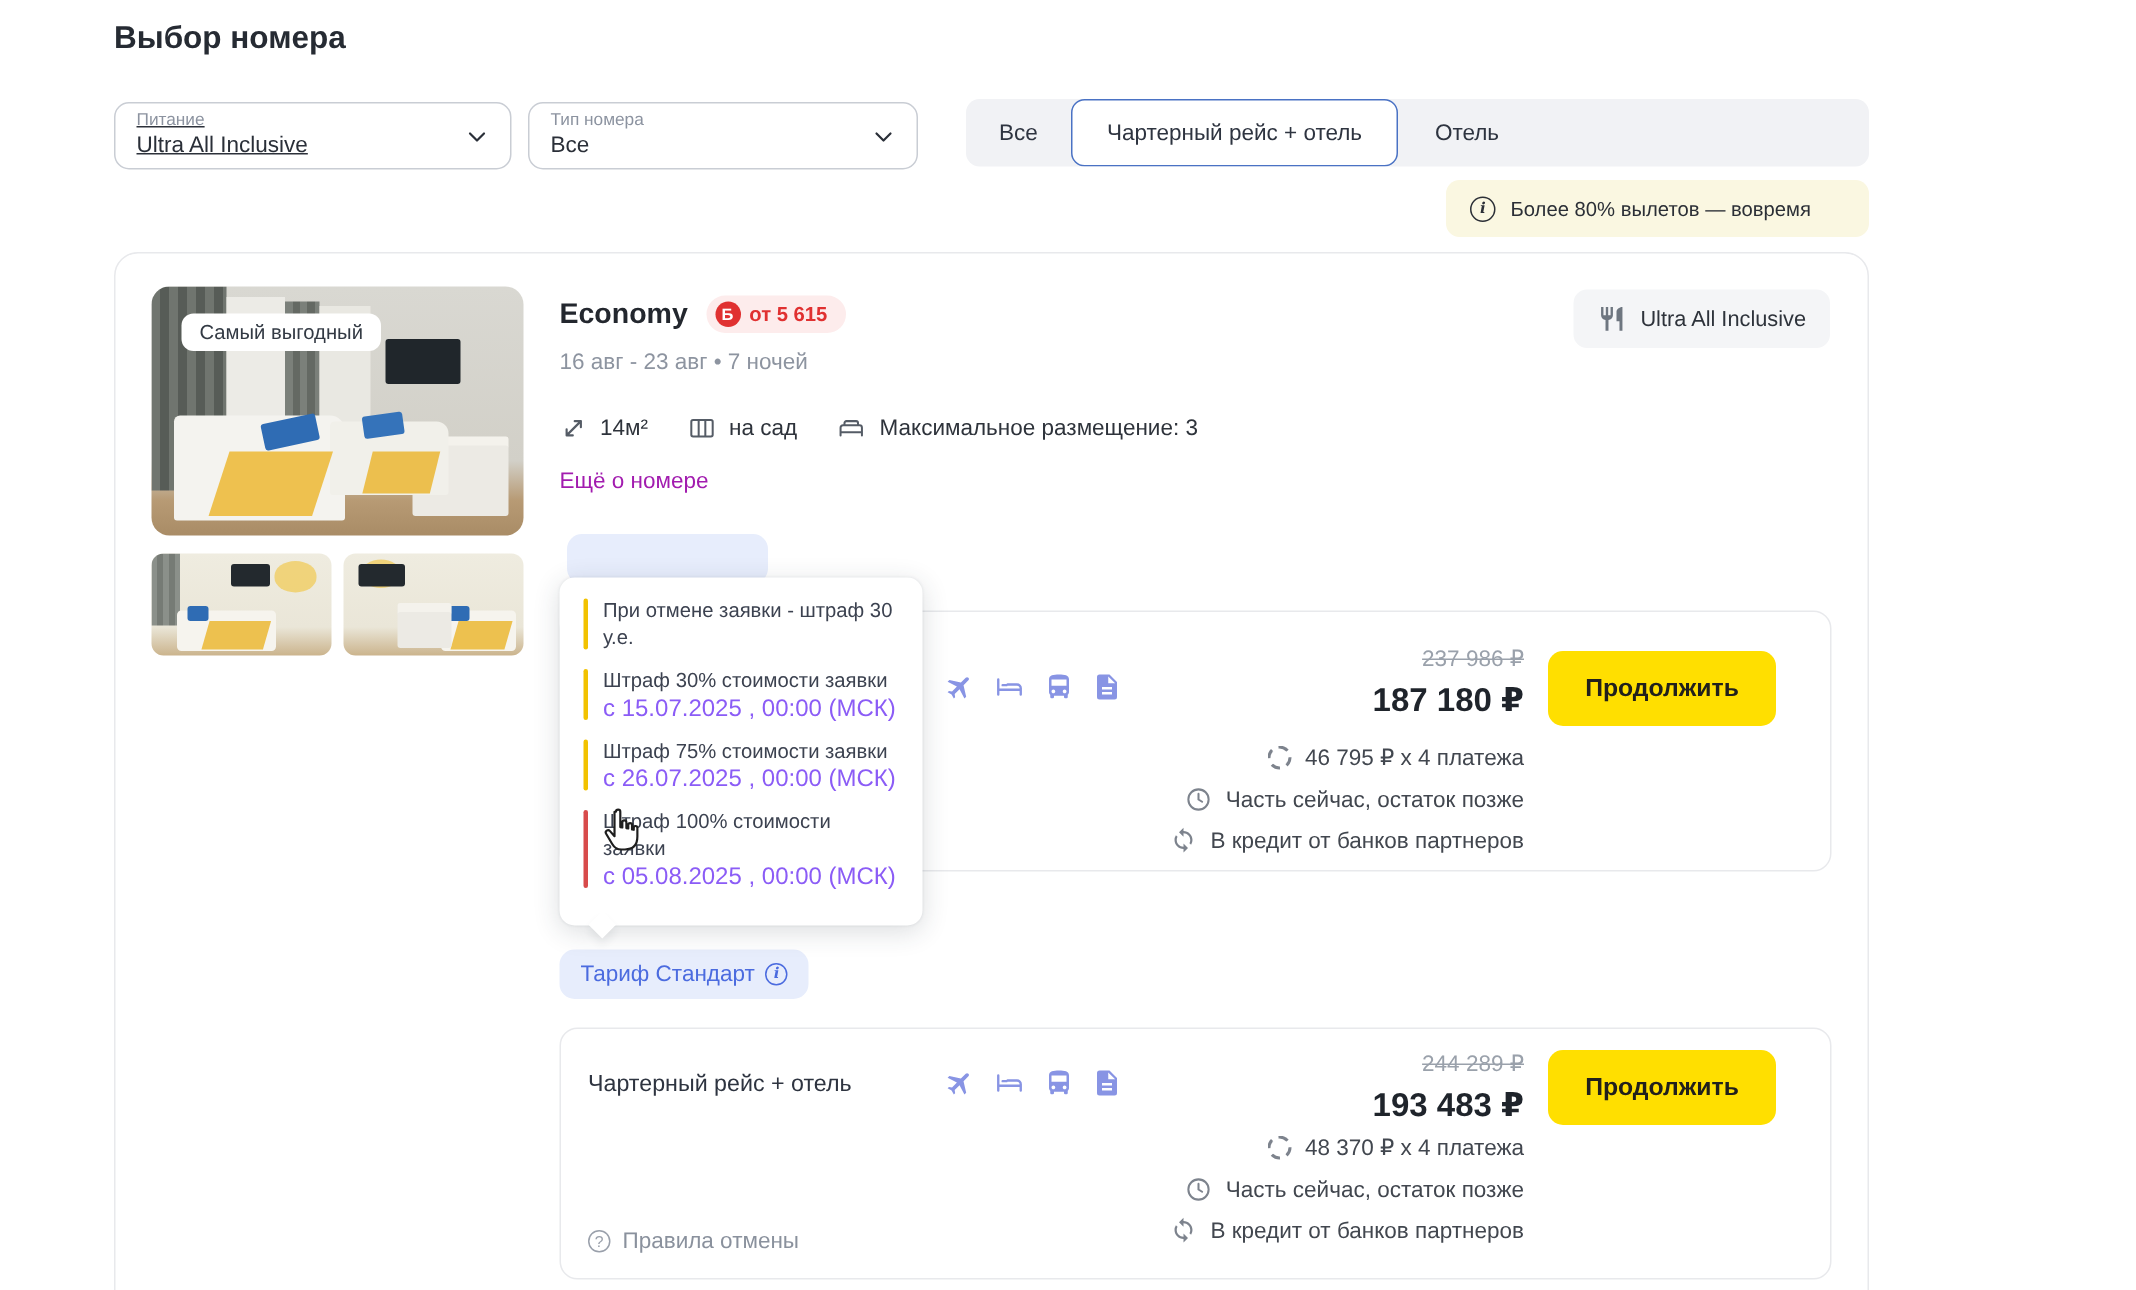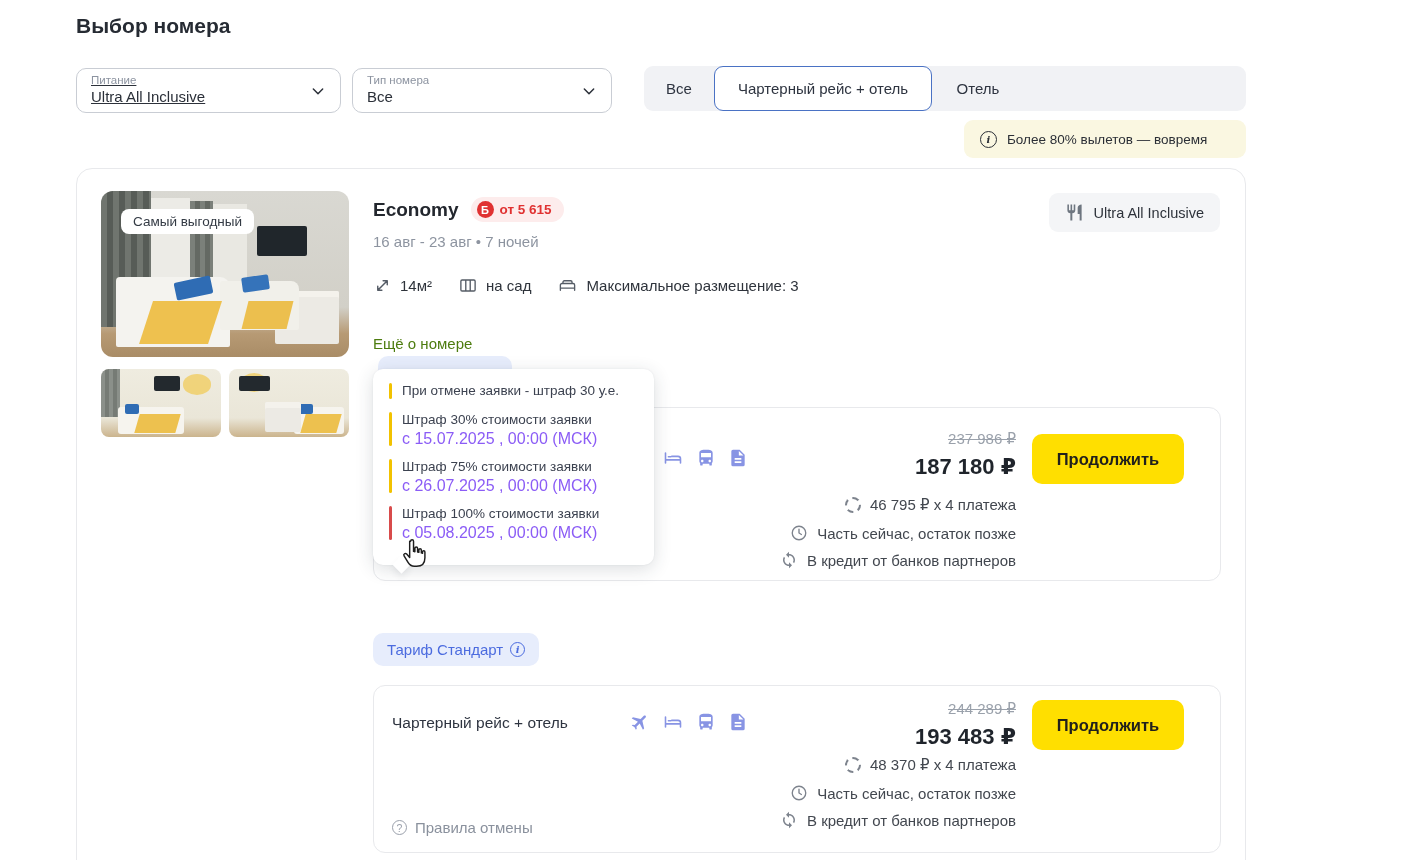--- a/index.html
+++ b/index.html
@@ -79,21 +79,21 @@
               font-weight:800; display:flex; align-items:center; justify-content:center; }
   .bonus-txt { font-size:13.5px; font-weight:700; color:#e03131; }
   .meal-box { position:absolute; right:25px; top:24px; height:39px; background:#f4f5f7; border-radius:9px;
               display:flex; align-items:center; gap:10px; padding:0 16px; font-size:14.5px; color:#2e333b; }
   .dates { position:absolute; left:296px; top:64px; font-size:15px; color:#8d94a0; }
 
   .features { position:absolute; left:296px; top:107px; display:flex; align-items:center; gap:26px;
               font-size:15px; color:#2e333b; }
   .feat { display:flex; align-items:center; gap:8px; }
   .feat svg { color:#555c66; }
-  .more-link { position:absolute; left:296px; top:143px; font-size:15px; color:#4d7c0f; cursor:pointer;margin-top:23px; }
+  .more-link { position:absolute; left:296px; top:143px; font-size:15px; color:#a21caf; cursor:pointer; }
 
   
   .chip { background:#e7edfc; border-radius:10px; display:inline-flex; align-items:center; gap:7px;
           padding:8px 14px; font-size:15px; color:#4b6bdf; cursor:pointer; }
   .chip-hidden { position:absolute; left:301px; top:187px; width:134px; height:33px; background:#e7edfc;
                  border-radius:10px; }
   .chip-std { position:absolute; left:296px; top:464px; }
   .chip-i { width:15px; height:15px; border:1.3px solid #4b6bdf; border-radius:50%; font-size:10px;
             font-weight:700; display:flex; align-items:center; justify-content:center;
             font-family:"DejaVu Serif",serif; font-style:italic; }
@@ -120,21 +120,21 @@
   .cta { position:absolute; right:36px; width:152px; height:50px; background:#ffdf00; border:none;
          border-radius:10px; font-size:16.5px; font-weight:700; color:#21201c; cursor:pointer;
          font-family:inherit; }
   .offer-1 .cta { top:26px; } .offer-2 .cta { top:14px; }
   .cancel { position:absolute; left:18px; bottom:16px; display:flex; align-items:center; gap:8px;
             font-size:15px; color:#8a919d; cursor:pointer; }
   .qcirc { width:15px; height:15px; border:1.3px solid #9aa0ab; border-radius:50%; color:#9aa0ab;
            font-size:10.5px; display:flex; align-items:center; justify-content:center; }
 
   
-  .tooltip { position:absolute; left:296px; top:200px; width:281px; background:#fff; border-radius:10px;
+  .tooltip { position:absolute; left:296px; top:216px; width:242px; background:#fff; border-radius:10px;
              box-shadow:0 4px 18px rgba(40,48,60,.16), 0 0 2px rgba(40,48,60,.08); padding:13px 16px;
              z-index:5; }
   .tt-item { position:relative; padding-left:13px; margin-bottom:11px; }
   .tt-item:last-child { margin-bottom:2px; }
   .tt-bar { position:absolute; left:0; top:1px; bottom:1px; width:3px; border-radius:2px; background:#f2c200; }
   .tt-bar.red { background:#d84b4b; }
   .tt-title { font-size:13.5px; color:#3c4250; line-height:18px; }
   .tt-date { font-size:16px; color:#8b5cf6; line-height:16px; margin-top:2px; }
   .tt-arrow { position:absolute; left:22px; bottom:-6px; width:13px; height:13px; background:#fff;
               transform:rotate(45deg); box-shadow:3px 3px 6px rgba(40,48,60,.08); }

